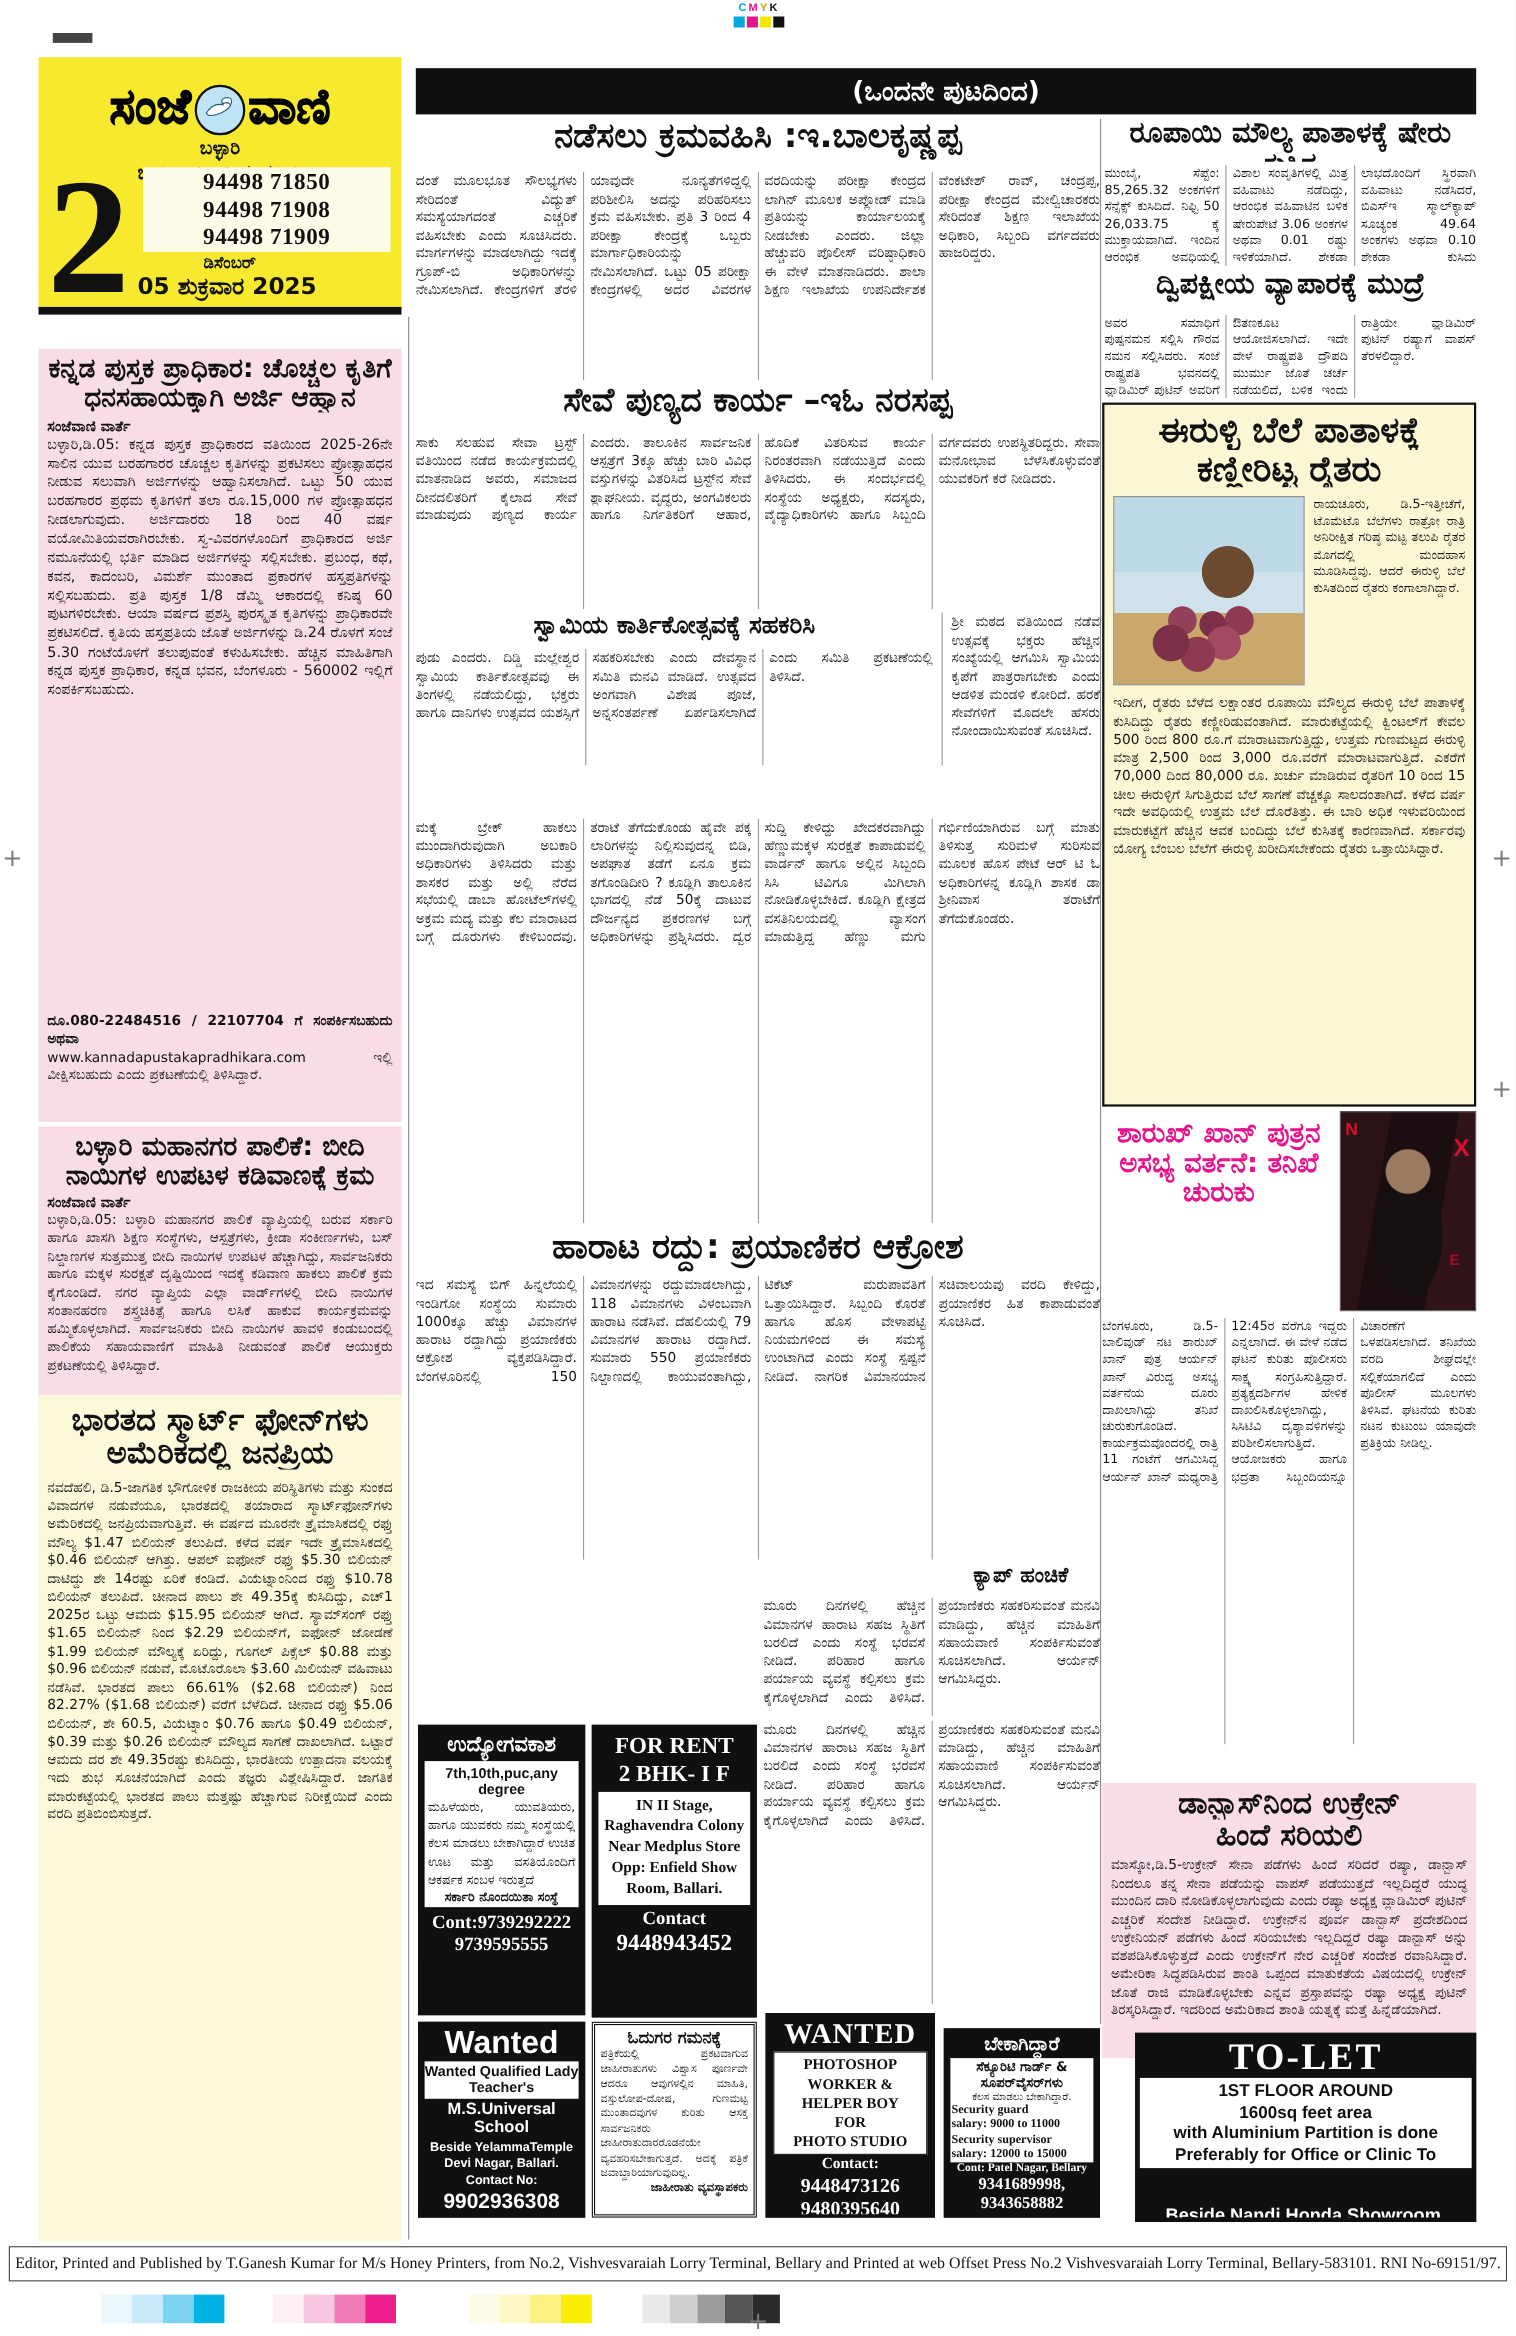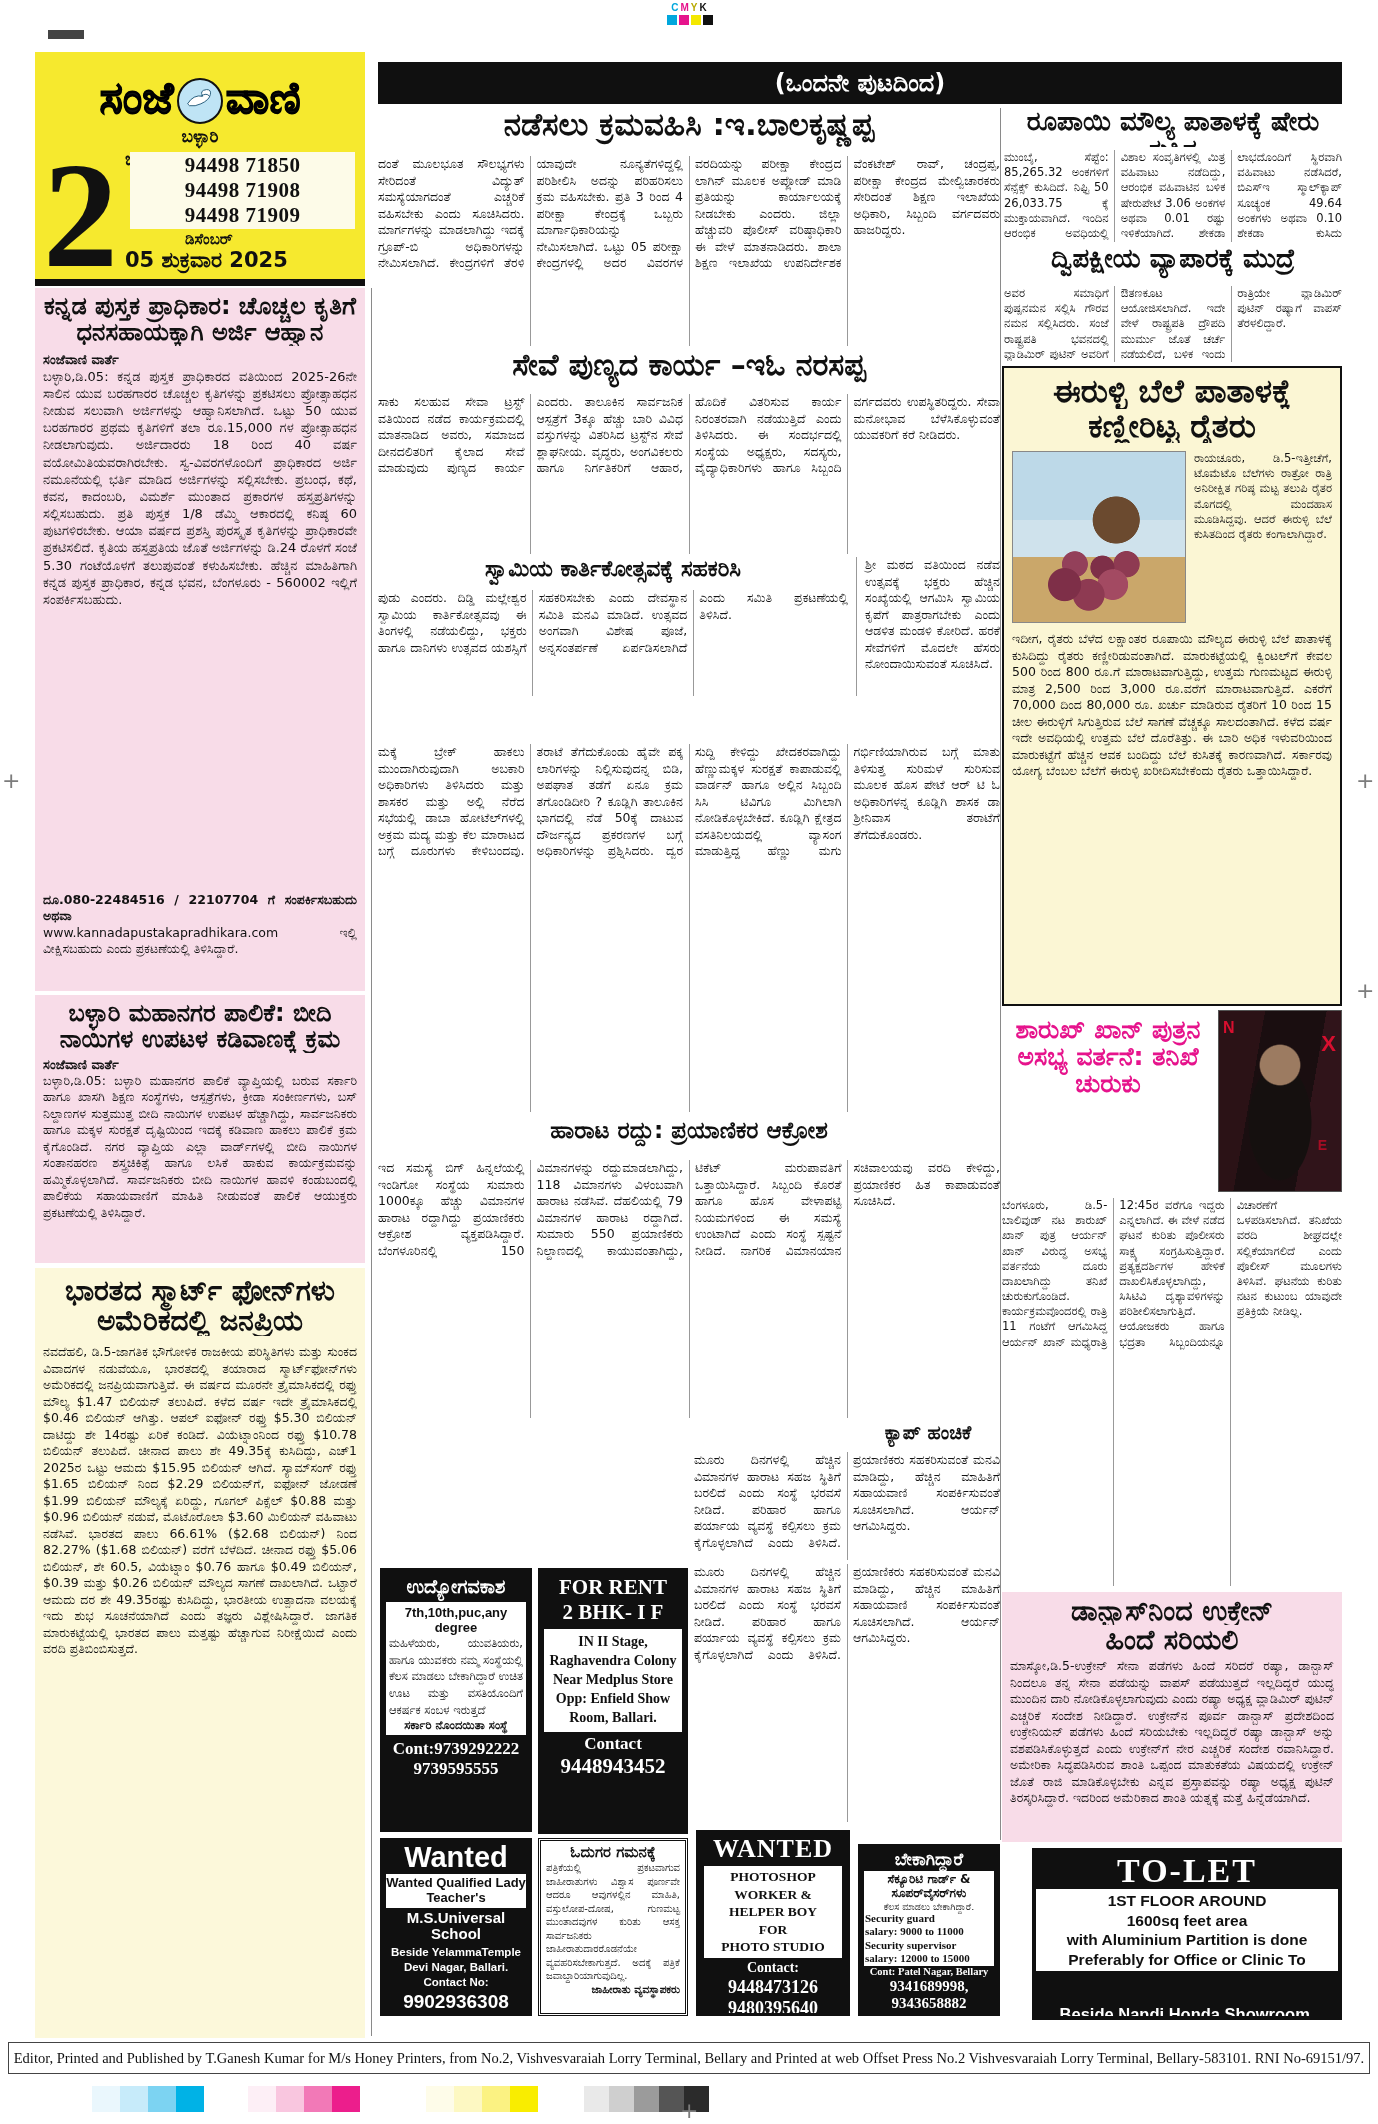--- a/index.html
+++ b/index.html
@@ -7,21 +7,21 @@
         font-family:"Liberation Serif",serif;color:#111;overflow:hidden;}
   .abs{position:absolute;box-sizing:border-box;}
   .kn{font-family:"DejaVu Sans","Liberation Sans",sans-serif;}
   .center{text-align:center;}
   .bold{font-weight:bold;}
   .headline{font-weight:bold;line-height:1.08;text-align:center;overflow:hidden;}
   .body-text{font-size:12.5px;line-height:1.32;text-align:justify;overflow:hidden;}
   .cols-4{column-count:4;column-gap:12px;column-rule:1px solid #999;}
   .cols-3{column-count:3;column-gap:12px;column-rule:1px solid #999;}
   .cols-2{column-count:2;column-gap:12px;column-rule:1px solid #999;}
-  .pinkbox{background:#f8dce8;}
+  .pinkbox{background:#f8dce8;margin-top:29px;}
   .creambox{background:#fbf6d4;}
   .vline{width:1px;background:#8a8a8a;}
   .blackbar{background:#101010;color:#fff;}
   .adframe{border:3px solid #101010;background:#fff;overflow:hidden;}
   .adblack{background:#101010;color:#fff;text-align:center;}
   .adwhite{background:#fff;color:#101010;text-align:center;}
   .sans{font-family:"Liberation Sans",sans-serif;}
   .mono-num{letter-spacing:.5px;}
   .swatch{display:inline-block;height:26px;vertical-align:top;}
   .cross{position:absolute;color:#7c7c7c;font-size:22px;font-family:"DejaVu Sans",sans-serif;}
@@ -98,21 +98,21 @@
 
   <div class="abs kn headline" style="left:378px;top:349px;width:622px;height:42px;font-size:30px;">ಸೇವೆ ಪುಣ್ಯದ ಕಾರ್ಯ –ಇಓ ನರಸಪ್ಪ</div>
   <div class="abs kn body-text cols-4" style="left:378px;top:394px;width:622px;height:160px;">ಸಾಕು ಸಲಹುವ ಸೇವಾ ಟ್ರಸ್ಟ್ ವತಿಯಿಂದ ನಡೆದ ಕಾರ್ಯಕ್ರಮದಲ್ಲಿ ಮಾತನಾಡಿದ ಅವರು, ಸಮಾಜದ ದೀನದಲಿತರಿಗೆ ಕೈಲಾದ ಸೇವೆ ಮಾಡುವುದು ಪುಣ್ಯದ ಕಾರ್ಯ ಎಂದರು. ತಾಲೂಕಿನ ಸಾರ್ವಜನಿಕ ಆಸ್ಪತ್ರೆಗೆ 3ಕ್ಕೂ ಹೆಚ್ಚು ಬಾರಿ ವಿವಿಧ ವಸ್ತುಗಳನ್ನು ವಿತರಿಸಿದ ಟ್ರಸ್ಟ್‌ನ ಸೇವೆ ಶ್ಲಾಘನೀಯ. ವೃದ್ಧರು, ಅಂಗವಿಕಲರು ಹಾಗೂ ನಿರ್ಗತಿಕರಿಗೆ ಆಹಾರ, ಹೊದಿಕೆ ವಿತರಿಸುವ ಕಾರ್ಯ ನಿರಂತರವಾಗಿ ನಡೆಯುತ್ತಿದೆ ಎಂದು ತಿಳಿಸಿದರು. ಈ ಸಂದರ್ಭದಲ್ಲಿ ಸಂಸ್ಥೆಯ ಅಧ್ಯಕ್ಷರು, ಸದಸ್ಯರು, ವೈದ್ಯಾಧಿಕಾರಿಗಳು ಹಾಗೂ ಸಿಬ್ಬಂದಿ ವರ್ಗದವರು ಉಪಸ್ಥಿತರಿದ್ದರು. ಸೇವಾ ಮನೋಭಾವ ಬೆಳೆಸಿಕೊಳ್ಳುವಂತೆ ಯುವಕರಿಗೆ ಕರೆ ನೀಡಿದರು.</div>
 
   <div class="abs kn headline" style="left:378px;top:557px;width:470px;height:30px;font-size:22px;">ಸ್ವಾಮಿಯ ಕಾರ್ತಿಕೋತ್ಸವಕ್ಕೆ ಸಹಕರಿಸಿ</div>
   <div class="abs kn body-text cols-3" style="left:378px;top:590px;width:470px;height:106px;">ಪುಡು ಎಂದರು. ದಿಡ್ಡಿ ಮಲ್ಲೇಶ್ವರ ಸ್ವಾಮಿಯ ಕಾರ್ತಿಕೋತ್ಸವವು ಈ ತಿಂಗಳಲ್ಲಿ ನಡೆಯಲಿದ್ದು, ಭಕ್ತರು ಹಾಗೂ ದಾನಿಗಳು ಉತ್ಸವದ ಯಶಸ್ಸಿಗೆ ಸಹಕರಿಸಬೇಕು ಎಂದು ದೇವಸ್ಥಾನ ಸಮಿತಿ ಮನವಿ ಮಾಡಿದೆ. ಉತ್ಸವದ ಅಂಗವಾಗಿ ವಿಶೇಷ ಪೂಜೆ, ಅನ್ನಸಂತರ್ಪಣೆ ಏರ್ಪಡಿಸಲಾಗಿದೆ ಎಂದು ಸಮಿತಿ ಪ್ರಕಟಣೆಯಲ್ಲಿ ತಿಳಿಸಿದೆ.</div>
   <div class="abs kn body-text" style="left:856px;top:557px;width:144px;height:139px;border-left:1px solid #999;padding-left:8px;">ಶ್ರೀ ಮಠದ ವತಿಯಿಂದ ನಡೆವ ಉತ್ಸವಕ್ಕೆ ಭಕ್ತರು ಹೆಚ್ಚಿನ ಸಂಖ್ಯೆಯಲ್ಲಿ ಆಗಮಿಸಿ ಸ್ವಾಮಿಯ ಕೃಪೆಗೆ ಪಾತ್ರರಾಗಬೇಕು ಎಂದು ಆಡಳಿತ ಮಂಡಳಿ ಕೋರಿದೆ. ಹರಕೆ ಸೇವೆಗಳಿಗೆ ಮೊದಲೇ ಹೆಸರು ನೋಂದಾಯಿಸುವಂತೆ ಸೂಚಿಸಿದೆ.</div>
 
   <div class="abs kn body-text cols-4" style="left:378px;top:744px;width:622px;height:368px;">ಮಕ್ಕೆ ಬ್ರೇಕ್ ಹಾಕಲು ಮುಂದಾಗಿರುವುದಾಗಿ ಅಬಕಾರಿ ಅಧಿಕಾರಿಗಳು ತಿಳಿಸಿದರು ಮತ್ತು ಶಾಸಕರ ಮತ್ತು ಅಲ್ಲಿ ನೆರೆದ ಸಭೆಯಲ್ಲಿ ಡಾಬಾ ಹೋಟೆಲ್‌ಗಳಲ್ಲಿ ಅಕ್ರಮ ಮದ್ಯ ಮತ್ತು ಕೆಲ ಮಾರಾಟದ ಬಗ್ಗೆ ದೂರುಗಳು ಕೇಳಿಬಂದವು. ತರಾಟೆ ತೆಗೆದುಕೊಂಡು ಹೈವೇ ಪಕ್ಕ ಲಾರಿಗಳನ್ನು ನಿಲ್ಲಿಸುವುದನ್ನ ಬಿಡಿ, ಅಪಘಾತ ತಡೆಗೆ ಏನೂ ಕ್ರಮ ತಗೊಂಡಿದೀರಿ ? ಕೂಡ್ಲಿಗಿ ತಾಲೂಕಿನ ಭಾಗದಲ್ಲಿ ನೆಡೆ 50ಕ್ಕೆ ದಾಟುವ ದೌರ್ಜನ್ಯದ ಪ್ರಕರಣಗಳ ಬಗ್ಗೆ ಅಧಿಕಾರಿಗಳನ್ನು ಪ್ರಶ್ನಿಸಿದರು. ದ್ವರ ಸುದ್ದಿ ಕೇಳಿದ್ದು ಖೇದಕರವಾಗಿದ್ದು ಹೆಣ್ಣುಮಕ್ಕಳ ಸುರಕ್ಷತೆ ಕಾಪಾಡುವಲ್ಲಿ ವಾರ್ಡನ್ ಹಾಗೂ ಅಲ್ಲಿನ ಸಿಬ್ಬಂದಿ ಸಿಸಿ ಟಿವಿಗೂ ಮಿಗಿಲಾಗಿ ನೋಡಿಕೊಳ್ಳಬೇಕಿದೆ. ಕೂಡ್ಲಿಗಿ ಕ್ಷೇತ್ರದ ವಸತಿನಿಲಯದಲ್ಲಿ ವ್ಯಾಸಂಗ ಮಾಡುತ್ತಿದ್ದ ಹೆಣ್ಣು ಮಗು ಗರ್ಭಿಣಿಯಾಗಿರುವ ಬಗ್ಗೆ ಮಾತು ತಿಳಿಸುತ್ತ ಸುರಿಮಳೆ ಸುರಿಸುವ ಮೂಲಕ ಹೊಸ ಪೇಟೆ ಆರ್ ಟಿ ಓ ಅಧಿಕಾರಿಗಳನ್ನ ಕೂಡ್ಲಿಗಿ ಶಾಸಕ ಡಾ ಶ್ರೀನಿವಾಸ ತರಾಟೆಗೆ ತೆಗೆದುಕೊಂಡರು.</div>
 
-  <div class="abs kn headline" style="left:378px;top:1118px;width:622px;height:38px;font-size:23px;">ಹಾರಾಟ ರದ್ದು: ಪ್ರಯಾಣಿಕರ ಆಕ್ರೋಶ</div>
+  <div class="abs kn headline" style="left:378px;top:1118px;width:622px;height:38px;font-size:31px;">ಹಾರಾಟ ರದ್ದು: ಪ್ರಯಾಣಿಕರ ಆಕ್ರೋಶ</div>
   <div class="abs kn body-text cols-4" style="left:378px;top:1160px;width:622px;height:258px;">ಇದ ಸಮಸ್ಯೆ ಬಿಗ್ ಹಿನ್ನಲೆಯಲ್ಲಿ ಇಂಡಿಗೋ ಸಂಸ್ಥೆಯ ಸುಮಾರು 1000ಕ್ಕೂ ಹೆಚ್ಚು ವಿಮಾನಗಳ ಹಾರಾಟ ರದ್ದಾಗಿದ್ದು ಪ್ರಯಾಣಿಕರು ಆಕ್ರೋಶ ವ್ಯಕ್ತಪಡಿಸಿದ್ದಾರೆ. ಬೆಂಗಳೂರಿನಲ್ಲಿ 150 ವಿಮಾನಗಳನ್ನು ರದ್ದುಮಾಡಲಾಗಿದ್ದು, 118 ವಿಮಾನಗಳು ವಿಳಂಬವಾಗಿ ಹಾರಾಟ ನಡೆಸಿವೆ. ದೆಹಲಿಯಲ್ಲಿ 79 ವಿಮಾನಗಳ ಹಾರಾಟ ರದ್ದಾಗಿದೆ. ಸುಮಾರು 550 ಪ್ರಯಾಣಿಕರು ನಿಲ್ದಾಣದಲ್ಲಿ ಕಾಯುವಂತಾಗಿದ್ದು, ಟಿಕೆಟ್ ಮರುಪಾವತಿಗೆ ಒತ್ತಾಯಿಸಿದ್ದಾರೆ. ಸಿಬ್ಬಂದಿ ಕೊರತೆ ಹಾಗೂ ಹೊಸ ವೇಳಾಪಟ್ಟಿ ನಿಯಮಗಳಿಂದ ಈ ಸಮಸ್ಯೆ ಉಂಟಾಗಿದೆ ಎಂದು ಸಂಸ್ಥೆ ಸ್ಪಷ್ಟನೆ ನೀಡಿದೆ. ನಾಗರಿಕ ವಿಮಾನಯಾನ ಸಚಿವಾಲಯವು ವರದಿ ಕೇಳಿದ್ದು, ಪ್ರಯಾಣಿಕರ ಹಿತ ಕಾಪಾಡುವಂತೆ ಸೂಚಿಸಿದೆ.</div>
   <div class="abs kn headline" style="left:856px;top:1422px;width:144px;height:26px;font-size:19px;">ಕ್ಯಾಪ್ ಹಂಚಿಕೆ</div>
   <div class="abs kn body-text cols-2" style="left:694px;top:1452px;width:306px;height:108px;">ಮೂರು ದಿನಗಳಲ್ಲಿ ಹೆಚ್ಚಿನ ವಿಮಾನಗಳ ಹಾರಾಟ ಸಹಜ ಸ್ಥಿತಿಗೆ ಬರಲಿದೆ ಎಂದು ಸಂಸ್ಥೆ ಭರವಸೆ ನೀಡಿದೆ. ಪರಿಹಾರ ಹಾಗೂ ಪರ್ಯಾಯ ವ್ಯವಸ್ಥೆ ಕಲ್ಪಿಸಲು ಕ್ರಮ ಕೈಗೊಳ್ಳಲಾಗಿದೆ ಎಂದು ತಿಳಿಸಿದೆ. ಪ್ರಯಾಣಿಕರು ಸಹಕರಿಸುವಂತೆ ಮನವಿ ಮಾಡಿದ್ದು, ಹೆಚ್ಚಿನ ಮಾಹಿತಿಗೆ ಸಹಾಯವಾಣಿ ಸಂಪರ್ಕಿಸುವಂತೆ ಸೂಚಿಸಲಾಗಿದೆ. ಆರ್ಯನ್ ಆಗಮಿಸಿದ್ದರು.</div>
   <div class="abs kn body-text cols-2" style="left:694px;top:1564px;width:306px;height:258px;">ಮೂರು ದಿನಗಳಲ್ಲಿ ಹೆಚ್ಚಿನ ವಿಮಾನಗಳ ಹಾರಾಟ ಸಹಜ ಸ್ಥಿತಿಗೆ ಬರಲಿದೆ ಎಂದು ಸಂಸ್ಥೆ ಭರವಸೆ ನೀಡಿದೆ. ಪರಿಹಾರ ಹಾಗೂ ಪರ್ಯಾಯ ವ್ಯವಸ್ಥೆ ಕಲ್ಪಿಸಲು ಕ್ರಮ ಕೈಗೊಳ್ಳಲಾಗಿದೆ ಎಂದು ತಿಳಿಸಿದೆ. ಪ್ರಯಾಣಿಕರು ಸಹಕರಿಸುವಂತೆ ಮನವಿ ಮಾಡಿದ್ದು, ಹೆಚ್ಚಿನ ಮಾಹಿತಿಗೆ ಸಹಾಯವಾಣಿ ಸಂಪರ್ಕಿಸುವಂತೆ ಸೂಚಿಸಲಾಗಿದೆ. ಆರ್ಯನ್ ಆಗಮಿಸಿದ್ದರು.</div>
 
   <div class="abs adframe" style="left:380px;top:1568px;width:152px;height:264px;background:#101010;">
     <div class="kn adblack bold" style="font-size:19px;padding:4px 0;">ಉದ್ಯೋಗವಕಾಶ</div>
     <div class="adwhite" style="margin:0 3px;padding:3px;">
       <div class="sans bold" style="font-size:13px;">7th,10th,puc,any degree</div>
       <div class="kn" style="font-size:11.5px;text-align:justify;line-height:1.45;">ಮಹಿಳೆಯರು, ಯುವತಿಯರು, ಹಾಗೂ ಯುವಕರು ನಮ್ಮ ಸಂಸ್ಥೆಯಲ್ಲಿ ಕೆಲಸ ಮಾಡಲು ಬೇಕಾಗಿದ್ದಾರೆ ಉಚಿತ ಊಟ ಮತ್ತು ವಸತಿಯೊಂದಿಗೆ ಆಕರ್ಷಕ ಸಂಬಳ ಇರುತ್ತದೆ</div>

